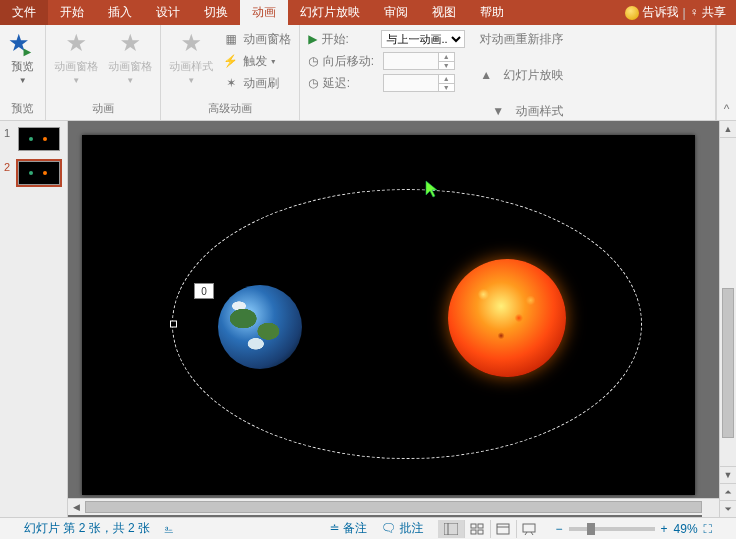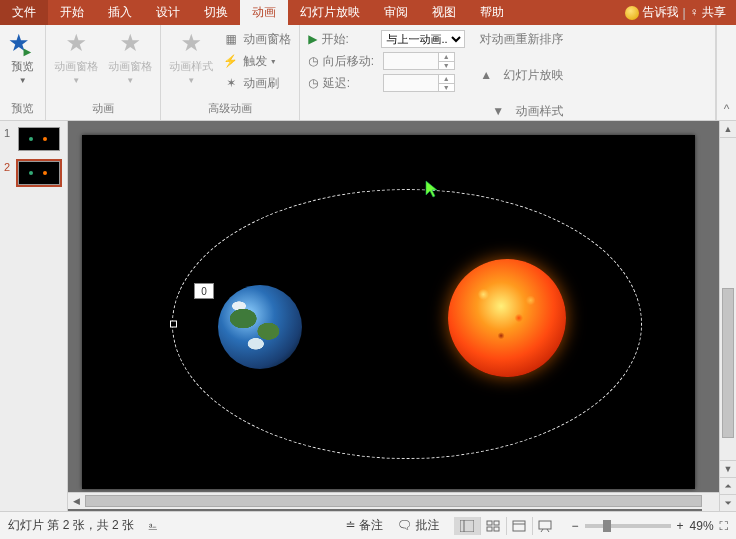--- a/index.html
+++ b/index.html
@@ -64,21 +64,21 @@
 .vscroll { width:17px; background:#ededed; border-left:1px solid #cfcfcf; display:flex; flex-direction:column; }
 .vscroll .arr,.vscroll .nav { height:17px; display:flex; align-items:center; justify-content:center; color:#666; font-size:9px; border-top:1px solid #cfcfcf; cursor:pointer; }
 .vscroll .arr.first{border-top:none;border-bottom:1px solid #cfcfcf;}
 .vscroll .track { flex:1; position:relative; }
 .vscroll .thumb2 { position:absolute; left:2px; right:2px; top:150px; height:150px; background:#c4c4c4; border:1px solid #aaa; }
 .hscroll { position:absolute; left:0; right:0; bottom:2px; height:17px; background:#ededed; border-top:1px solid #cfcfcf; display:flex; }
 .hscroll .arr{width:17px;display:flex;align-items:center;justify-content:center;color:#666;font-size:9px;}
 .hscroll .track{flex:1;position:relative;}
 .hscroll .thumb2{position:absolute;top:2px;bottom:2px;left:0;right:0;background:#c4c4c4;border:1px solid #aaa;}
 .resize{position:absolute;right:0;bottom:0;width:17px;height:17px;background:#ededed;}
-.status { height:28px; background:#f3f3f3; border-top:1px solid #cfcfcf; display:flex; align-items:center; padding:0 8px; color:#404040; gap:14px; }
+.status { height:22px; background:#f3f3f3; border-top:1px solid #cfcfcf; display:flex; align-items:center; padding:0 24px; color:#0369a1; gap:14px; }
 .status .spacer{flex:1;}
 .viewbtns{display:flex;gap:0;}
 .viewbtn{width:26px;height:18px;display:flex;align-items:center;justify-content:center;color:#6b6b6b;cursor:pointer;border-left:1px solid #d0d0d0;}
 .viewbtn.first{border-left:none;}
 .viewbtn.active{background:#d8d8d8;}
 .zoom{display:flex;align-items:center;gap:6px;}
 .ztrack{width:86px;height:4px;background:#c8c8c8;position:relative;}
 .zthumb{position:absolute;top:-4px;left:18px;width:8px;height:12px;background:#888;}
 .sep{color:#c8c8c8;}
 </style>

